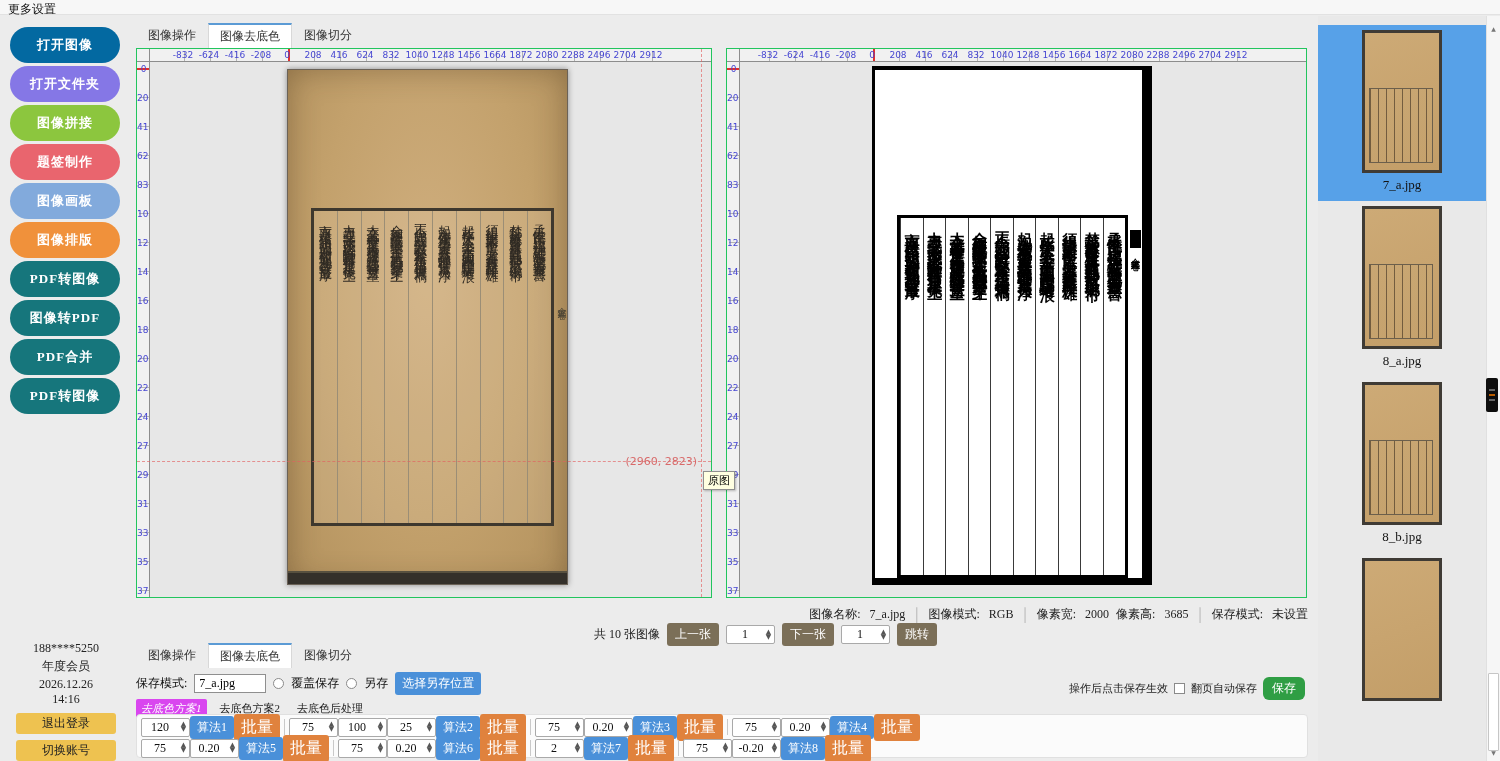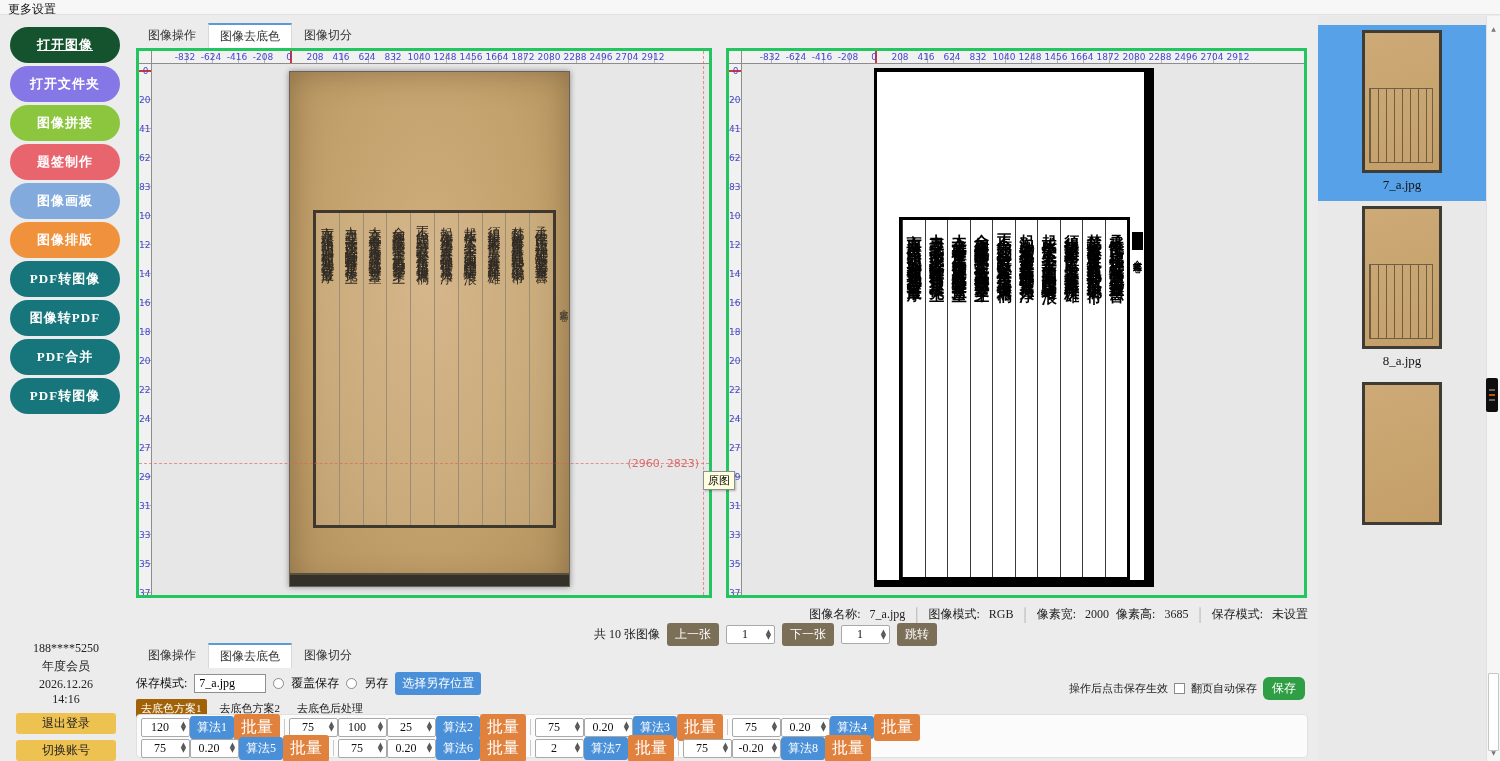--- a/index.html
+++ b/index.html
@@ -14,21 +14,21 @@
   .sidebar { position:absolute; left:10px; top:27px; width:110px; }
   .side-btn { height:36px; margin-bottom:3px; border-radius:18px; color:#fff; font-size:13px; font-weight:bold;
               display:flex; align-items:center; justify-content:center; letter-spacing:1px; cursor:pointer; }
 
   
   .tabbar { position:absolute; height:23px; display:flex; align-items:flex-end; }
   .tab { padding:4px 11px 3px; font-size:12px; color:#333; cursor:pointer; border:1px solid transparent; }
   .tab.active { background:#fff; border:1px solid #d8d8d8; border-top:2px solid #5b9bd5; border-bottom:none; padding-top:3px; }
 
   
-  .panel { position:absolute; top:48px; height:550px; border:3px solid #22c55e; background:#e7e7e7; }
+  .panel { position:absolute; top:48px; height:550px; border:1px solid #22c55e; background:#e7e7e7; }
   .corner { position:absolute; left:0; top:0; width:13px; height:13px; background:#f1f1f1; border-right:1px solid #8d8d8d; border-bottom:1px solid #8d8d8d; z-index:3;}
   .hruler { position:absolute; left:0; top:0; right:0; height:13px; background:#f1f1f1; border-bottom:1px solid #8d8d8d; overflow:hidden; z-index:2;}
   .vruler { position:absolute; left:0; top:0; bottom:0; width:13px; background:#f1f1f1; border-right:1px solid #8d8d8d; overflow:hidden; z-index:2;}
   .htick { position:absolute; top:2px; width:1px; height:11px; background:#b3b3b3; }
   .htick.zero { background:#e02f2f; width:2px; top:0; height:13px; }
   .hlabel { position:absolute; top:1px; width:28px; text-align:center; font:9px "DejaVu Sans",sans-serif; color:#4646d2; }
   .vtick { position:absolute; left:2px; height:1px; width:11px; background:#b3b3b3; }
   .vtick.zero { background:#e02f2f; height:2px; left:0; width:13px; }
   .vlabel { position:absolute; left:0; width:13px; height:10px; overflow:hidden; text-align:center; font:9px "DejaVu Sans",sans-serif; color:#4646d2; }
 
@@ -76,21 +76,21 @@
   .save-row { position:absolute; left:136px; top:672px; display:flex; align-items:center; gap:7px; font-size:12px; color:#111; }
   .file-input { width:72px; height:19px; border:1px solid #8f8f8f; background:#fff; font-size:12px; font-family:inherit; padding:0 4px; }
   .radio { width:11px; height:11px; border:1px solid #8a8a8a; border-radius:50%; background:#fff; display:inline-block; cursor:pointer; }
   .btn-blue { background:#4a90d9; color:#fff; border:none; border-radius:3px; padding:3px 7px; font-size:12px; font-family:inherit; cursor:pointer; }
   .btn-orange { background:#e0823d; color:#fff; border:none; border-radius:3px; padding:3px 7px; font-size:16px; font-family:inherit; cursor:pointer; }
   .save-cluster { position:absolute; right:195px; top:677px; display:flex; align-items:center; gap:6px; font-size:11px; color:#222; }
   .checkbox { width:11px; height:11px; border:1px solid #8a8a8a; background:#fff; display:inline-block; cursor:pointer; }
   .btn-green { background:#2f9e44; color:#fff; border:none; border-radius:6px; padding:3px 9px; font-size:12px; font-family:inherit; cursor:pointer; }
   .subtab-bar { position:absolute; left:136px; top:699px; display:flex; align-items:center; gap:9px; font-size:11px; }
   .subtab { color:#222; cursor:pointer; padding:2px 4px; }
-  .subtab.active { background:#a16207; color:#fff; border-radius:2px; padding:2px 5px; }
+  .subtab.active { background:#d946ef; color:#fff; border-radius:2px; padding:2px 5px;font-style:italic; }
   .algo-box { position:absolute; left:136px; top:714px; width:1172px; height:44px; background:#fbfbfb; border:1px solid #e0e0e0; border-radius:4px; padding:2px 4px; }
   .algo-row { display:flex; align-items:center; height:20px; margin-bottom:1px; }
   .vdiv { width:1px; height:16px; background:#c9c9c9; margin:0 4px; }
 
   
   .user-panel { position:absolute; left:10px; top:641px; width:112px; text-align:center; font-size:12px; color:#222; }
   .user-panel .line { margin-bottom:2px; }
   .btn-yellow { display:block; width:100px; height:21px; margin:6px auto 0; background:#eec250; border:none; border-radius:3px; font-size:12px; font-family:inherit; color:#222; cursor:pointer; }
 
   
@@ -113,21 +113,21 @@
 </head>
 <body>
 
 <div class="app">
 
   <div class="menubar">
     <span>更多设置</span>
   </div>
 
   <div class="sidebar">
-      <div class="side-btn" style="background: #14532d; text-decoration: underline;">打开图像</div>
+      <div class="side-btn" style="background: #0369a1;">打开图像</div>
       <div class="side-btn" style="background: rgb(133, 119, 230);">打开文件夹</div>
       <div class="side-btn" style="background: rgb(140, 198, 62);">图像拼接</div>
       <div class="side-btn" style="background: rgb(233, 101, 110);">题签制作</div>
       <div class="side-btn" style="background: rgb(130, 170, 220);">图像画板</div>
       <div class="side-btn" style="background: rgb(240, 145, 59);">图像排版</div>
       <div class="side-btn" style="background: rgb(22, 118, 124);">PDF转图像</div>
       <div class="side-btn" style="background: rgb(22, 118, 124);">图像转PDF</div>
       <div class="side-btn" style="background: rgb(22, 118, 124);">PDF合并</div>
       <div class="side-btn" style="background: rgb(22, 118, 124);">PDF转图像</div>
     </div>
@@ -607,20 +607,26 @@
           </div>
           <div class="thumb-label">7_a.jpg</div>
         </div>
         <div class="thumb-wrap">
           <div class="thumb-img">
             <div class="tblock"></div>
           </div>
           <div class="thumb-label">8_a.jpg</div>
         </div>
         <div class="thumb-wrap">
+          <div class="thumb-img">
+            <div class="tblock"></div>
+          </div>
+          <div class="thumb-label">8_b.jpg</div>
+        </div>
+        <div class="thumb-wrap">
           <div class="thumb-img"></div>
         </div>
       </div>
     <div class="thumb-scroll">
       <div class="scroll-arrow" style="top:7px;">▲</div>
       <div class="scroll-thumb"></div>
       <div class="scroll-arrow" style="bottom:2px;">▼</div>
     </div>
   </div>
 

